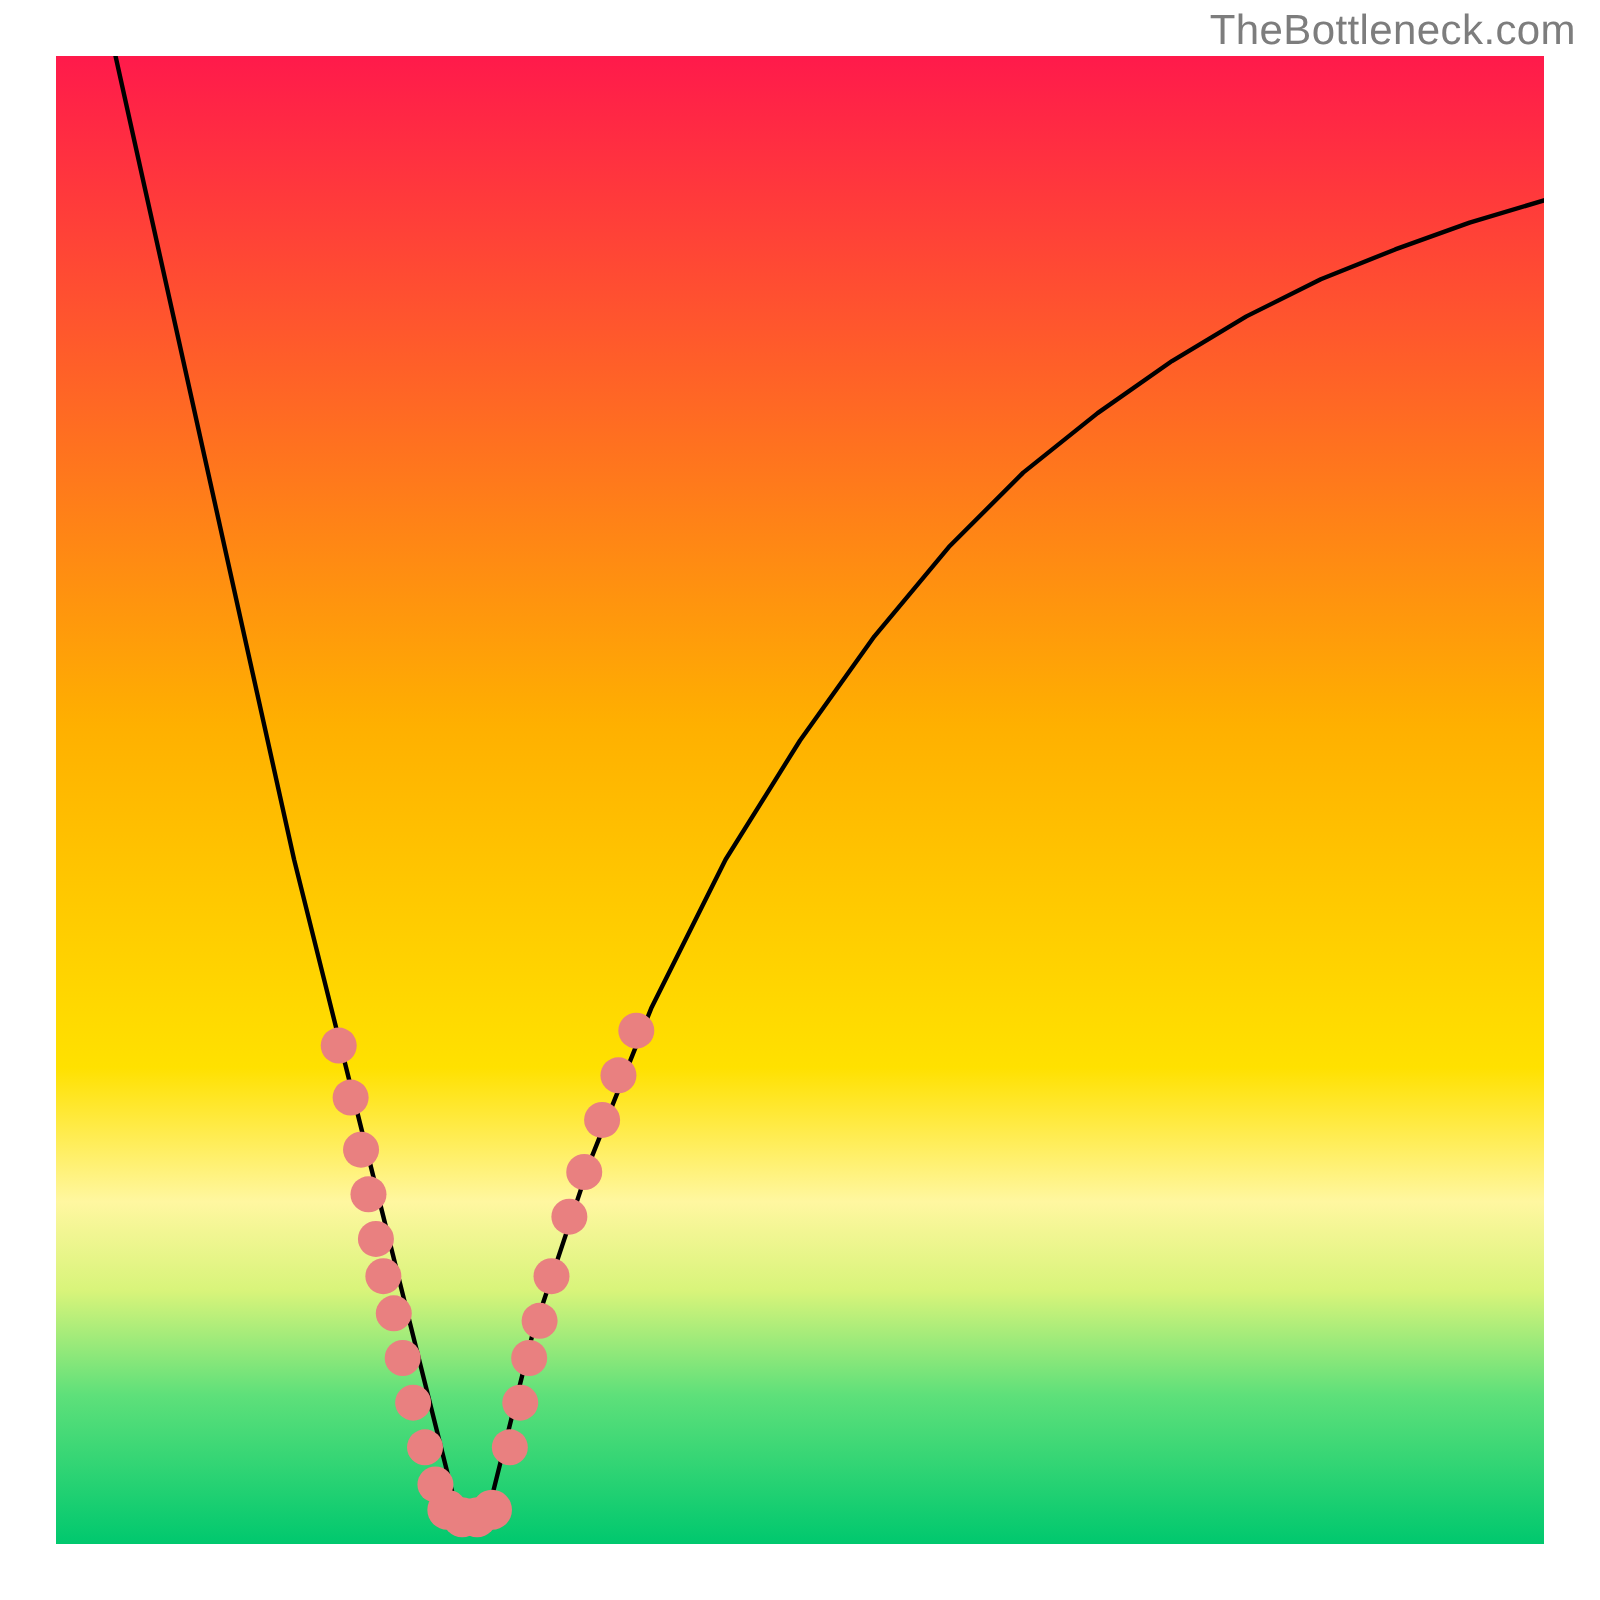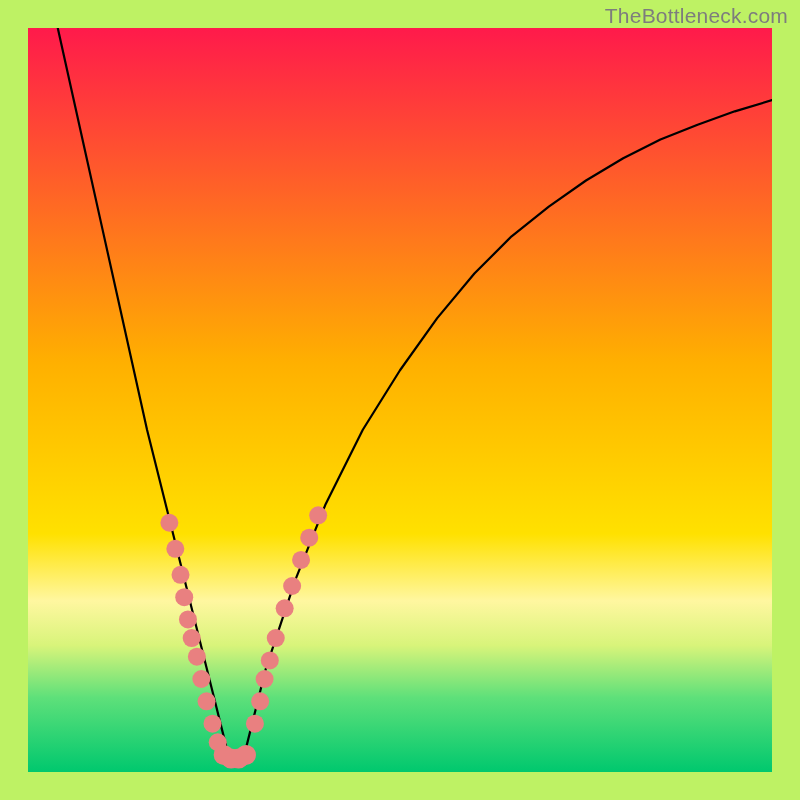--- a/index.html
+++ b/index.html
@@ -10,21 +10,21 @@
     background: #000;
     overflow: hidden;
     font-family: Arial, Helvetica, sans-serif;
   }
   .frame {
     position: absolute;
     left: 0;
     top: 0;
     width: 800px;
     height: 800px;
-    background: #bef264;
+    background: #ffffff;
   }
   .watermark {
     position: absolute;
     top: 4px;
     right: 12px;
     color: #7d7d7d;
     font-size: 21px;
     font-weight: 400;
     letter-spacing: 0.2px;
     z-index: 10;

